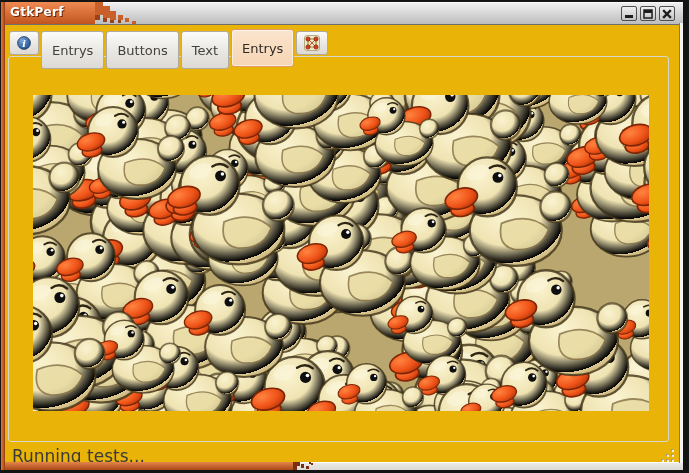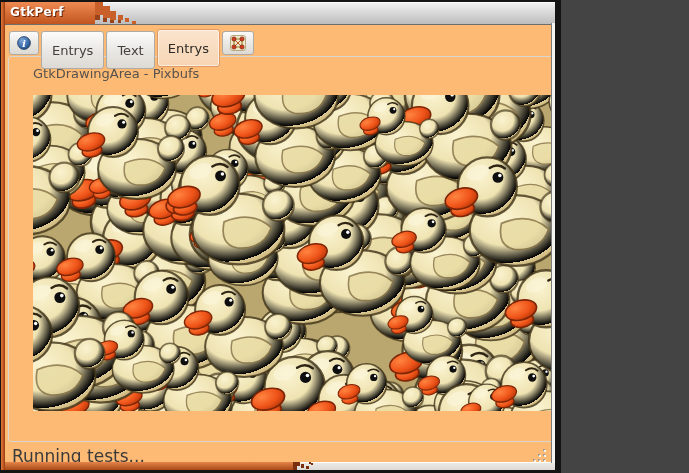--- a/index.html
+++ b/index.html
@@ -1,17 +1,17 @@
 <!DOCTYPE html>
 <html><head>
 <meta charset="utf-8">
 <style>
   html,body{margin:0;padding:0;background:#444;}
   .window{
-    position:relative;width:561px;height:473px;background:#fdba74;
+    position:relative;width:689px;height:473px;background:#eab308;
     overflow:hidden;font-family:"DejaVu Sans","Liberation Sans",sans-serif;
   }
   
   .b-top{position:absolute;left:0;top:0;width:689px;height:2px;background:#141414;z-index:40;}
   .b-bottom{position:absolute;left:0;top:470px;width:689px;height:3px;background:#141414;z-index:40;}
   .b-right-outer{position:absolute;right:0;top:0;width:6px;height:473px;background:#141414;z-index:40;}
   .b-right-light{position:absolute;right:6px;top:23px;width:3px;height:440px;background:#F4F4F3;z-index:35;}
   .b-right-dark{position:absolute;right:9px;top:23px;width:1px;height:440px;background:#7C7C7C;z-index:35;}
   .b-left-black{position:absolute;left:0;top:0;width:1px;height:473px;background:#141414;z-index:40;}
   .b-left-orange{position:absolute;left:1px;top:2px;width:4px;height:468px;
@@ -115,40 +115,42 @@
           </radialGradient>
         </defs>
         <circle cx="7" cy="7" r="6.4" fill="url(#infog)" stroke="#1F3A5C" stroke-width="0.8"></circle>
         <text x="7" y="11" text-anchor="middle" font-family="DejaVu Serif, serif" font-size="9.5" font-weight="bold" font-style="italic" fill="#FFFFFF">i</text>
       </svg>
     </div>
     <div class="tab">
       <span>Entrys</span>
     </div>
     <div class="tab">
+      <span>Buttons</span>
+    </div>
+    <div class="tab">
       <span>Text</span>
     </div>
     <div class="tab active">
       <span>Entrys</span>
     </div>
     <div class="tab icon-tab">
       <svg width="16" height="16" viewBox="0 0 16 16">
         <rect x="0.5" y="0.5" width="15" height="15" rx="2.5" fill="#EFE7CD" stroke="#B5A97E"></rect>
         <path d="M4 4 L12 4 L12 12 L4 12 Z" fill="none" stroke="#9B8A30" stroke-width="1.2"></path>
         <path d="M4 4 L12 12 M12 4 L4 12" fill="none" stroke="#C05A20" stroke-width="1"></path>
         <circle cx="4" cy="4" r="2.1" fill="#D23B1E" stroke="#7E1F08" stroke-width="0.7"></circle>
         <circle cx="12" cy="4" r="2.1" fill="#D23B1E" stroke="#7E1F08" stroke-width="0.7"></circle>
         <circle cx="4" cy="12" r="2.1" fill="#D23B1E" stroke="#7E1F08" stroke-width="0.7"></circle>
         <circle cx="12" cy="12" r="2.1" fill="#D23B1E" stroke="#7E1F08" stroke-width="0.7"></circle>
       </svg>
     </div>
   </div>
 
   <div class="frame"></div>
-  <div class="heading">GtkDrawingArea - Pixbufs</div>
 
   <div class="canvas">
     <svg width="616" height="316">
       <defs>
         <radialGradient id="dbody" cx="38%" cy="32%" r="78%">
           <stop offset="0%" stop-color="#FAF3D0"></stop>
           <stop offset="50%" stop-color="#EFE3B2"></stop>
           <stop offset="82%" stop-color="#DCC astounding"></stop>
           <stop offset="82%" stop-color="#DCC992"></stop>
           <stop offset="100%" stop-color="#B89F62"></stop>

